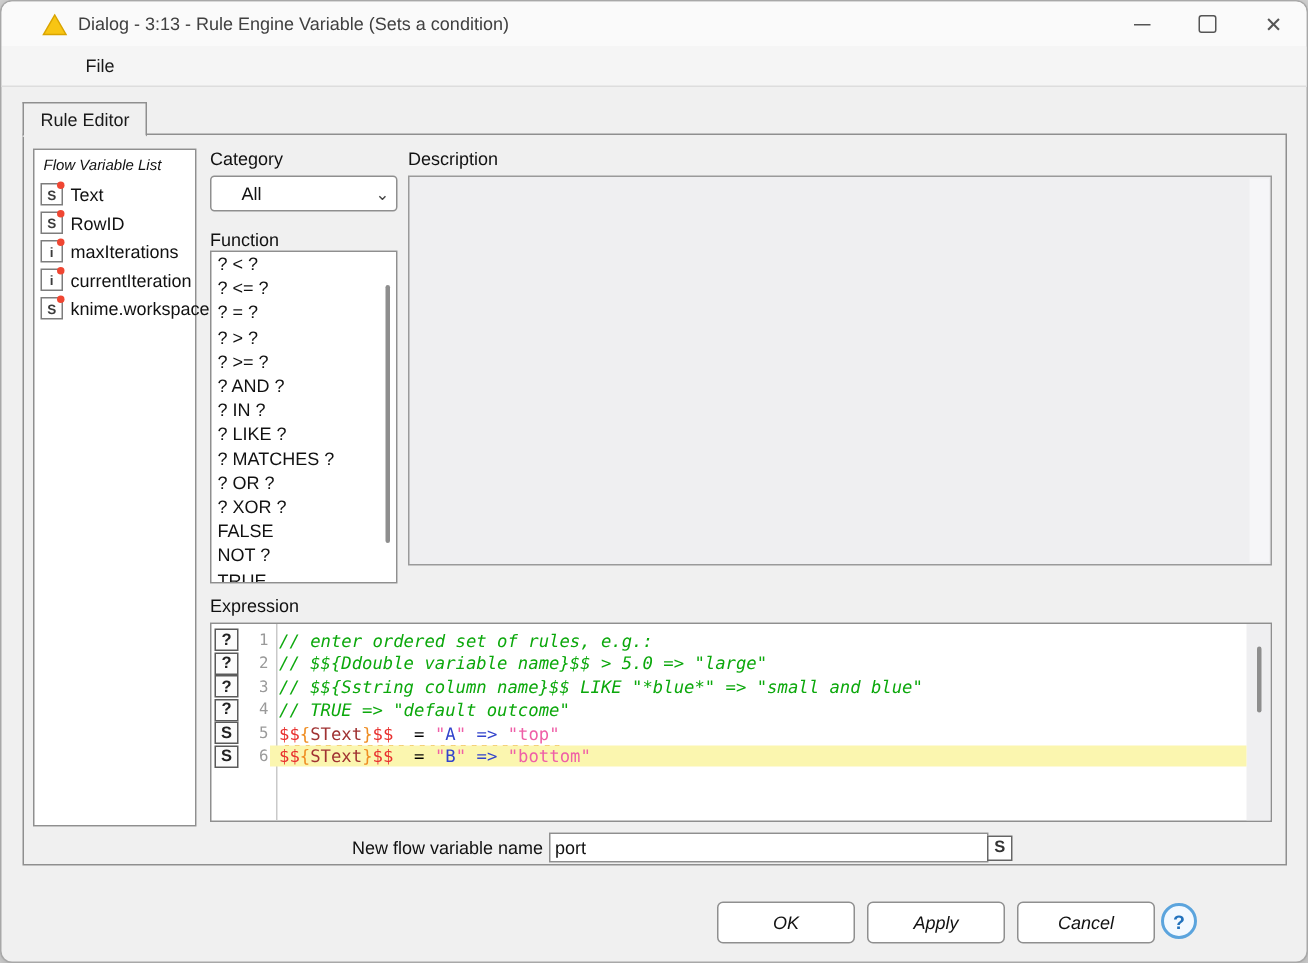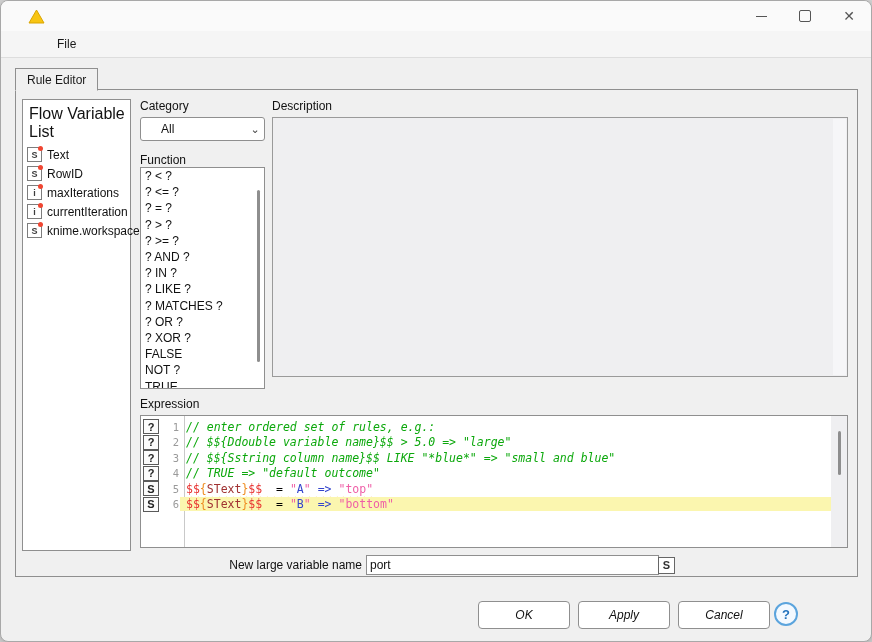--- a/index.html
+++ b/index.html
@@ -22,21 +22,21 @@
   .tabstrip{position:absolute;left:14px;top:64px;height:25px;display:flex;align-items:flex-end;z-index:3;}
   .tab{font-size:12px;color:#1a1a1a;}
   .tab.active{border:1px solid #8f8f8f;border-bottom:1px solid #f0f0f0;background:#f0f0f0;
     padding:4px 11px 3px;position:relative;z-index:4;margin-bottom:-1px;}
   .tab-group{display:flex;border:1px solid #8f8f8f;height:20px;align-items:center;background:#f0f0f0;}
   .tab.inactive{padding:0 11px;line-height:20px;}
   
   .tab-panel{position:absolute;left:14px;top:88px;width:841px;height:486px;border:1px solid #8f8f8f;background:#f0f0f0;}
   .panel-label{position:absolute;font-size:12px;color:#111;}
   .flowlist-box{position:absolute;left:6px;top:9px;width:107px;height:450px;background:#fff;border:1px solid #8f8f8f;}
-  .flowlist-title{font-size:16px;color:#111;padding:5px 0 4px 6px;}
+  .flowlist-title{font-size:10px;color:#111;padding:5px 0 4px 6px;font-style:italic;}
   .fv-item{display:flex;align-items:center;height:19px;padding-left:4px;}
   .fv-icon{position:relative;width:13px;height:13px;border:1px solid #7d7d7d;background:#fff;
     font-size:9px;font-weight:bold;color:#3c3c3c;display:flex;align-items:center;justify-content:center;flex:0 0 auto;}
   .fv-dot{position:absolute;right:-2px;top:-2px;width:5px;height:5px;border-radius:50%;background:#f04632;}
   .fv-name{margin-left:5px;font-size:12px;color:#111;white-space:nowrap;}
   .select-box{position:absolute;left:124px;top:27px;width:123px;height:22px;background:#fff;
     border:1px solid #8f8f8f;border-radius:3px;display:flex;align-items:center;}
   .select-value{flex:1;font-size:12px;color:#111;padding-left:20px;}
   .select-chevron{width:18px;text-align:center;color:#444;font-size:11px;}
   .func-list{position:absolute;left:124px;top:77px;width:123px;height:220px;background:#fff;border:1px solid #8f8f8f;overflow:hidden;}
@@ -84,20 +84,21 @@
 </style>
 </head>
 <body>
 
 <div class="window">
 
   <div class="titlebar">
     <svg class="app-icon" viewBox="0 0 17 15">
       <path d="M8.5 1 L16 14 H1 Z" fill="#f8c513" stroke="#d9a400" stroke-width="1"></path>
     </svg>
+    <span class="title-text">Dialog - 3:13 - Rule Engine Variable (Sets a condition)</span>
     <div class="win-controls">
       <div class="win-btn">
           <span class="min-glyph"></span>
         </div>
       <div class="win-btn">
           <span class="max-glyph"></span>
         </div>
       <div class="win-btn">
           <span class="close-glyph">✕</span>
         </div>
@@ -219,21 +220,21 @@
             <span class="ncell">6</span>
             <span class="ccell hl"><span class="seg-dollar">$$</span><span class="seg-brace">{</span><span class="seg-varname">SText</span><span class="seg-brace">}</span><span class="seg-dollar">$$</span><span class="seg-plain">  = </span><span class="seg-pink">"</span><span class="seg-blue">B</span><span class="seg-pink">"</span><span class="seg-plain"> </span><span class="seg-blue">=&gt;</span><span class="seg-plain"> </span><span class="seg-pink">"bottom"</span></span>
           </div>
         </div>
       <div class="editor-track">
         <div class="editor-thumb"></div>
       </div>
     </div>
 
     <div class="nfv-row">
-      <span class="nfv-label">New large variable name</span>
+      <span class="nfv-label">New flow variable name</span>
       <input class="nfv-input" type="text" value="port" style="">
       <span class="nfv-type">S</span>
     </div>
 
   </div>
 
   <div class="footer">
     <div class="btn btn-ok">OK</div>
     <div class="btn btn-apply">Apply</div>
     <div class="btn btn-cancel">Cancel</div>

